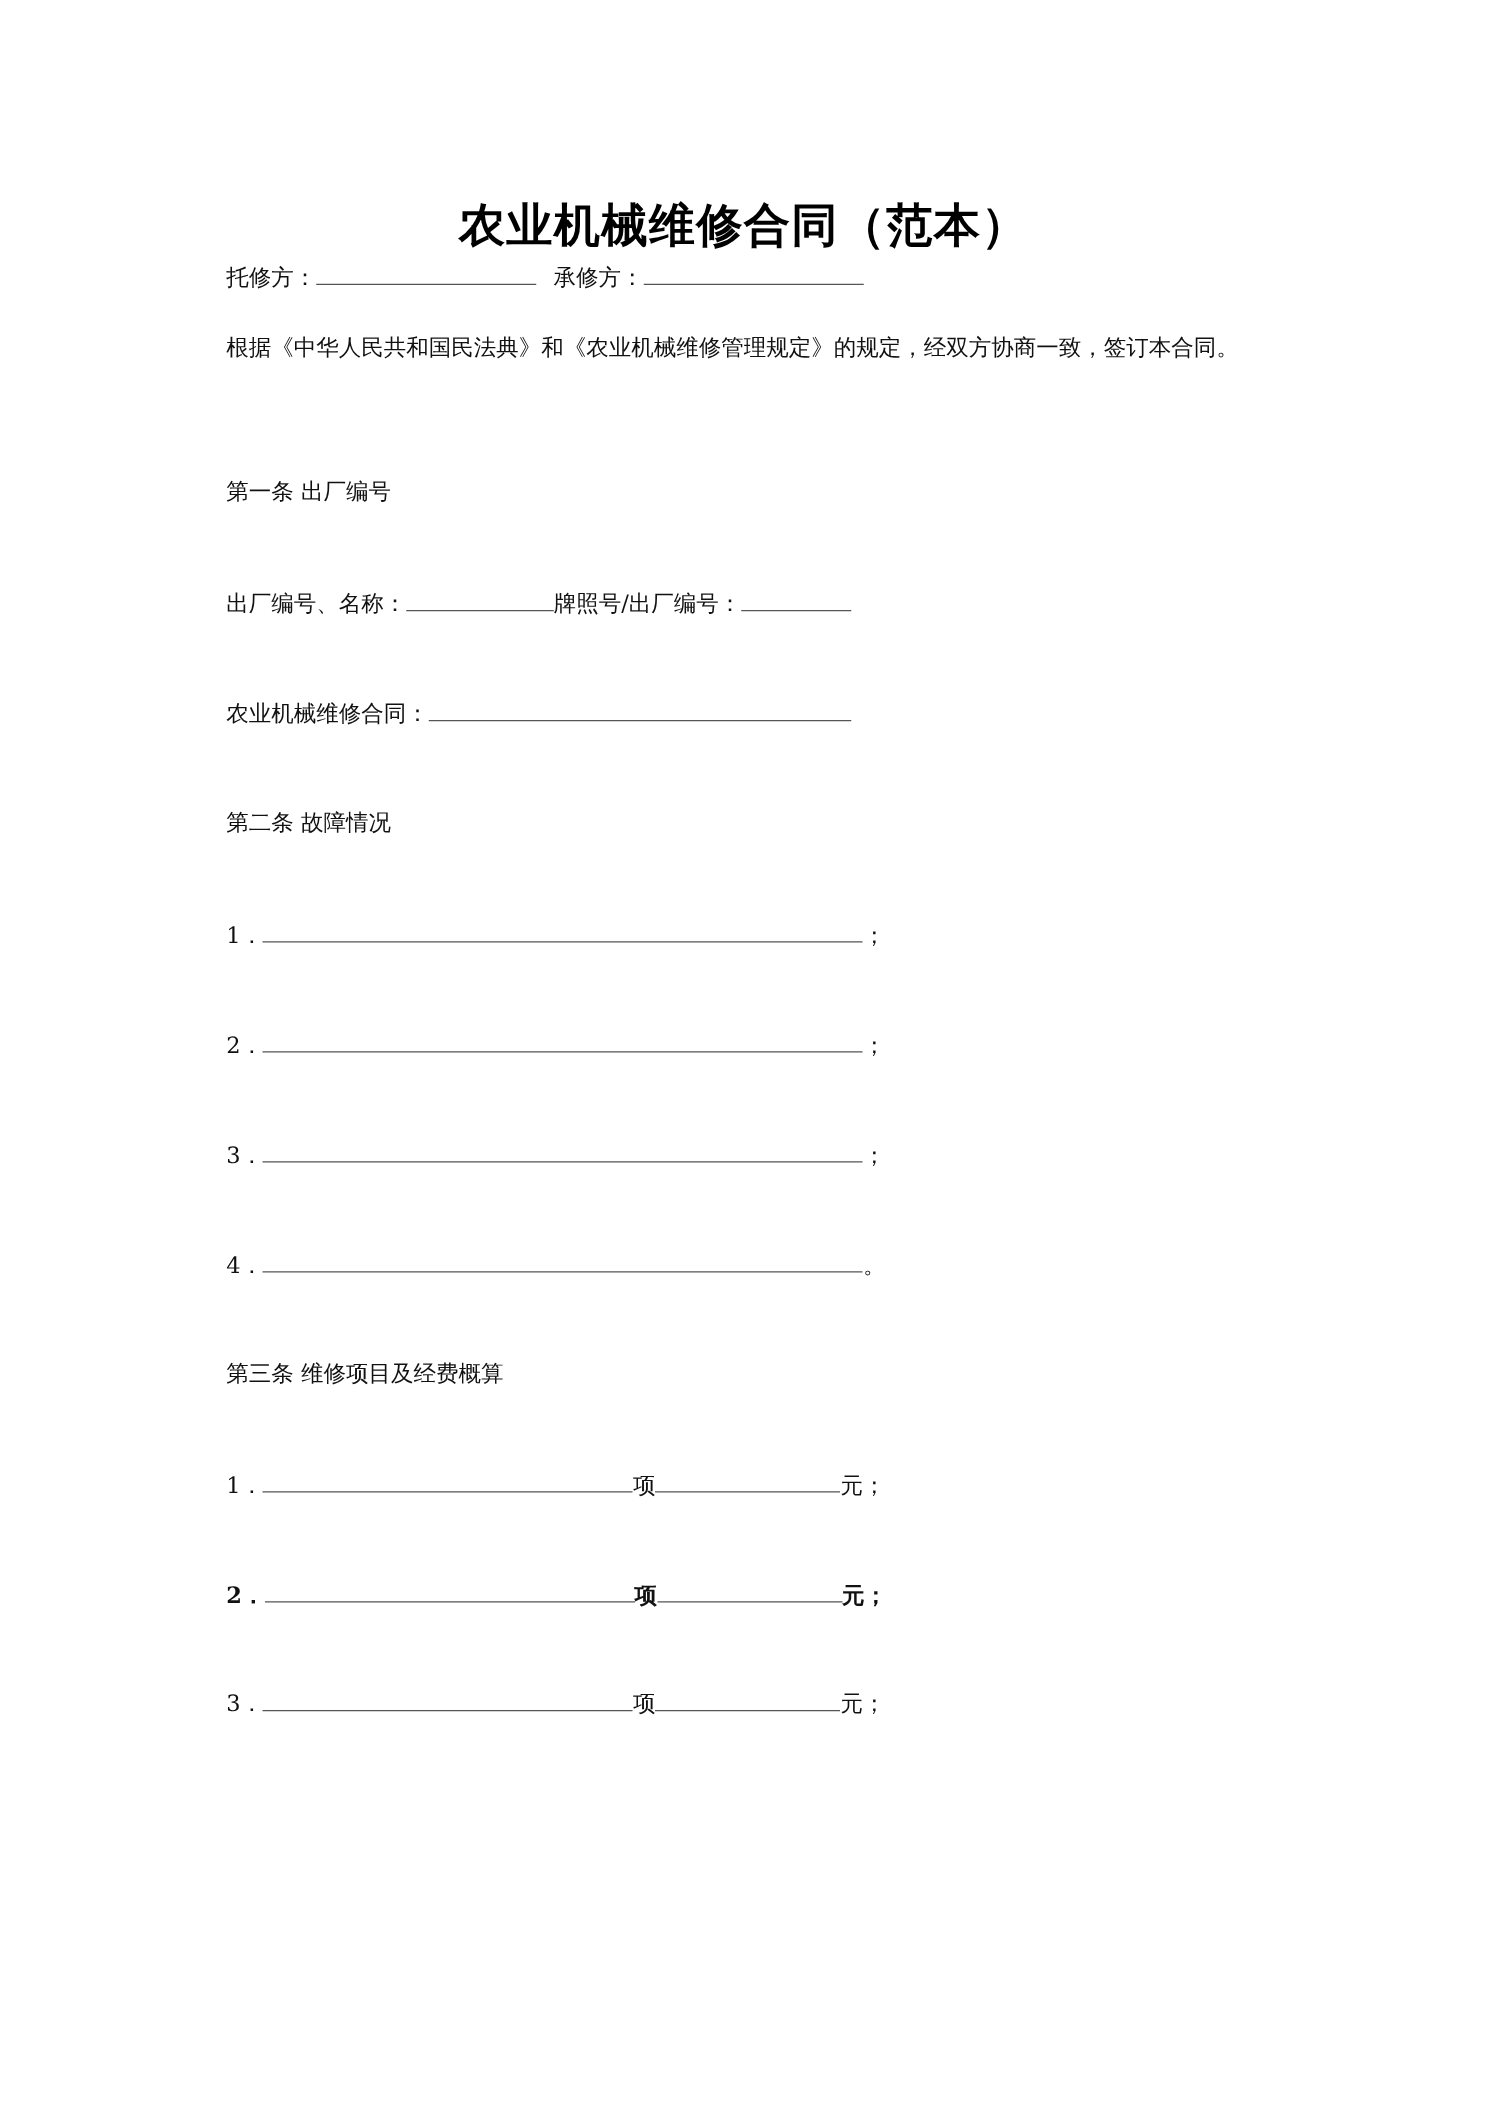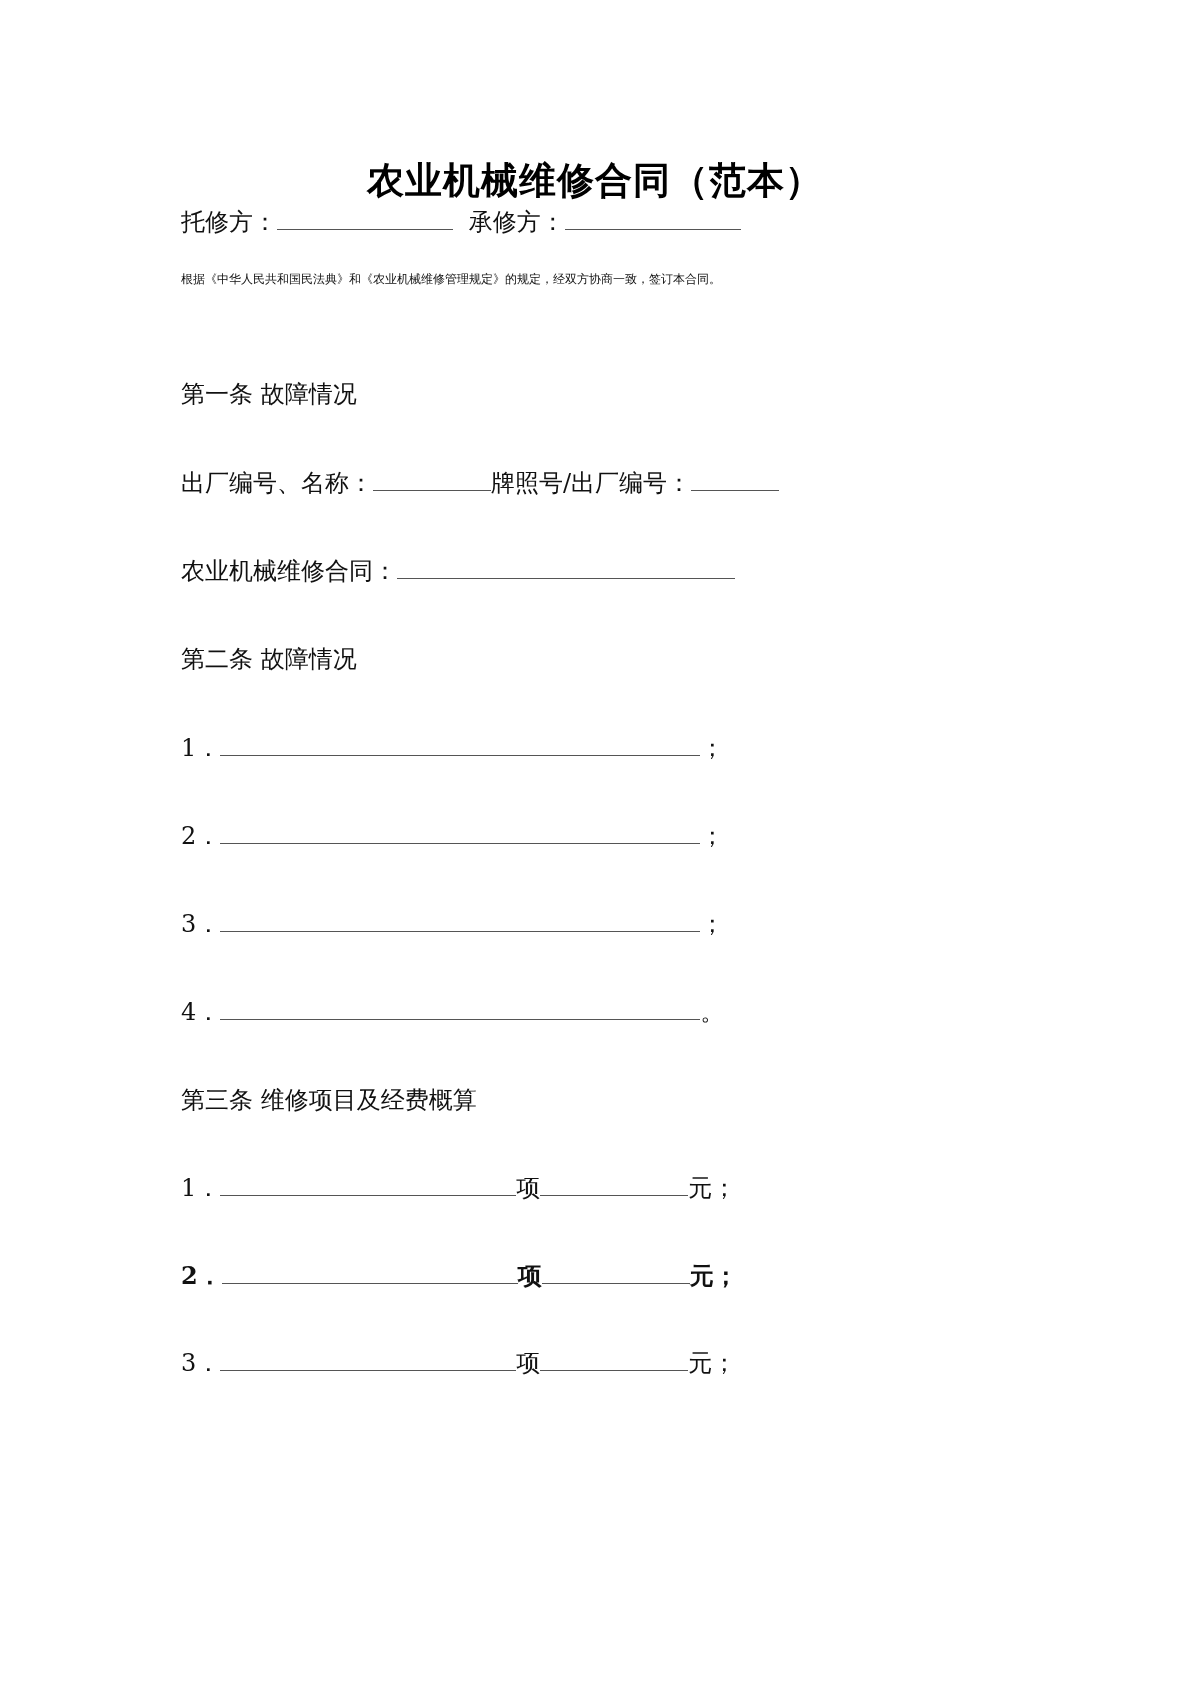--- a/index.html
+++ b/index.html
@@ -1,39 +1,39 @@
 <!DOCTYPE html>
 <html><head>
 <meta charset="utf-8">
 <style>
   html, body { margin: 0; padding: 0; background: #ffffff; }
   body { width: 1190px; height: 1683px; position: relative; overflow: hidden;
          font-family: "DejaVu Serif", "Liberation Serif", serif; color: #111; }
   .page { position: absolute; left: 0; top: 0; width: 1190px; height: 1683px; }
   .title { position: absolute; left: 0; width: 1190px; top: 156px; text-align: center;
            font-size: 37px; font-weight: bold; letter-spacing: 1px; color: #000; }
-  .line { position: absolute; left: 181px; font-size: 24px; line-height: 26px; white-space: nowrap; }
+  .line { position: absolute; left: 181px; font-size: 18px; line-height: 26px; white-space: nowrap; }
   .blank { display: inline-block; border-bottom: 1px solid #555; height: 18px; vertical-align: baseline; }
-  .para { position: absolute; left: 181px; width: 840px; font-size: 12px; line-height: 32px; }
+  .para { position: absolute; left: 181px; width: 840px; font-size: 18px; line-height: 32px; }
 </style>
 </head>
 <body>
 
 <div class="page">
 
   <div class="title">农业机械维修合同（范本）</div>
 
   <div class="line" style="top:209px;">
     <span>托修方：</span><span class="blank" style="width:176px;"></span>
     <span style="margin-left:8px;">承修方：</span><span class="blank" style="width:176px;"></span>
   </div>
 
   <div class="para" style="top:263px;">根据《中华人民共和国民法典》和《农业机械维修管理规定》的规定，经双方协商一致，签订本合同。</div>
 
-  <div class="line" style="top:381px;">第一条  故障情况</div>
+  <div class="line" style="top:381px;">第一条  出厂编号</div>
 
   <div class="line" style="top:470px;">
     <span>出厂编号、名称：</span><span class="blank" style="width:118px;"></span><span>牌照号/出厂编号：</span><span class="blank" style="width:88px;"></span>
   </div>
 
   <div class="line" style="top:558px;">
     <span>农业机械维修合同：</span><span class="blank" style="width:338px;"></span>
   </div>
 
   <div class="line" style="top:646px;">第二条  故障情况</div>

